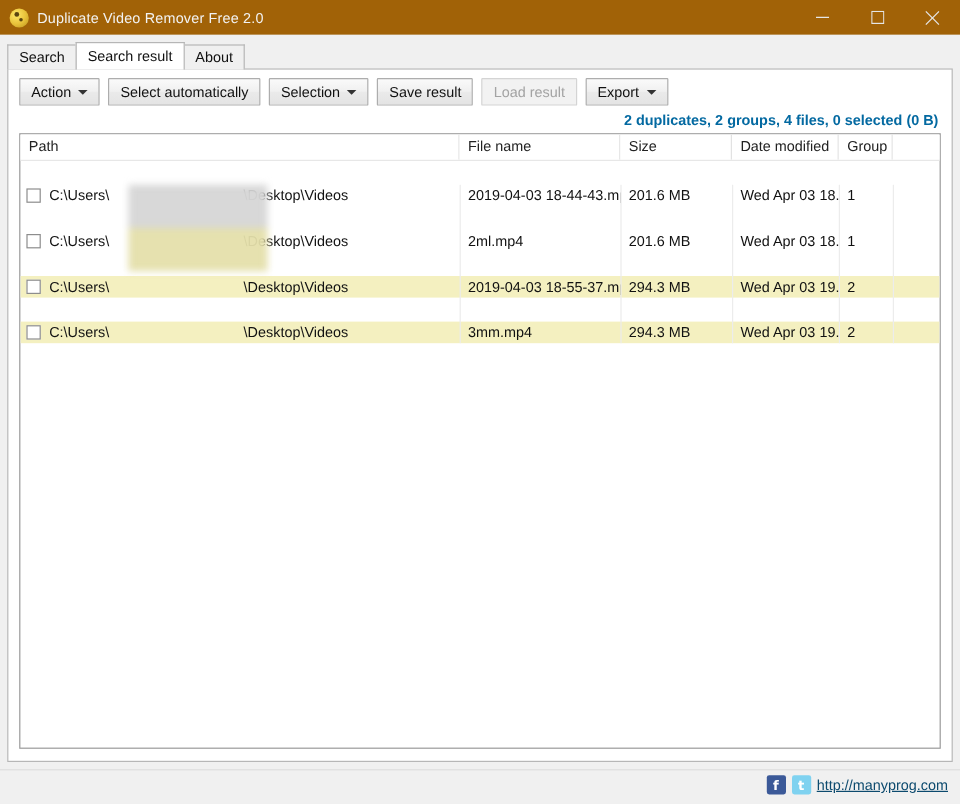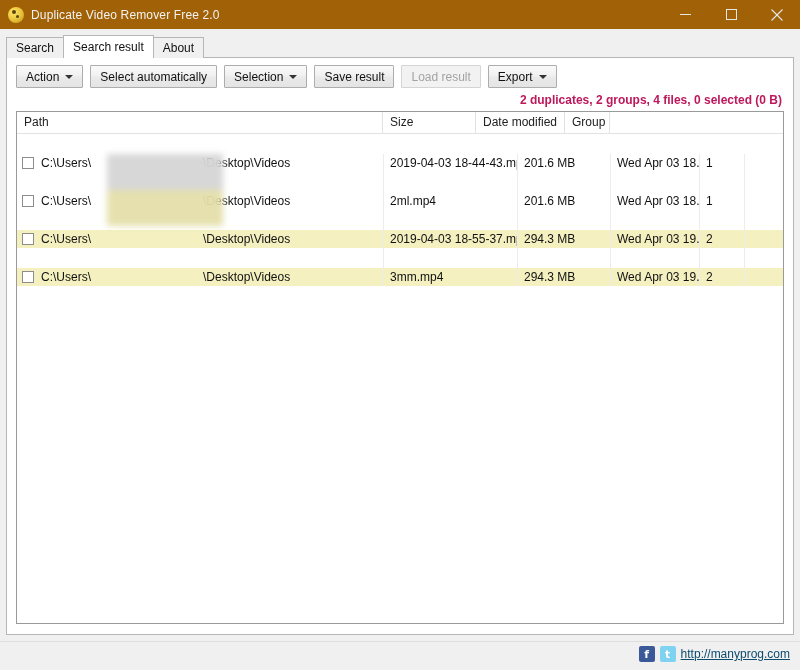--- a/index.html
+++ b/index.html
@@ -165,21 +165,21 @@
     border-right: 4px solid transparent;
     border-top: 4px solid #333;
   }
 
   
   .summary {
     position: absolute;
     right: 11px; top: 35px;
     font-size: 12px;
     font-weight: bold;
-    color: #be185d;
+    color: #0369a1;
     white-space: nowrap;
   }
 
   
   .listview {
     position: absolute;
     left: 9px; top: 53px;
     width: 768px;
     height: 513px;
     background: #ffffff;
@@ -384,20 +384,21 @@
           <span class="caret"></span>
         </div>
       </div>
 
       <div class="summary">2 duplicates, 2 groups, 4 files, 0 selected (0 B)</div>
 
       <div class="listview">
 
         <div class="lv-header">
           <div class="lv-th" style="width:366px">Path</div>
+          <div class="lv-th" style="width:134px">File name</div>
           <div class="lv-th" style="width:93px">Size</div>
           <div class="lv-th" style="width:89px">Date modified</div>
           <div class="lv-th" style="width:45px">Group</div>
           <div class="lv-th" style="width:39px;border-right:none"></div>
         </div>
 
         <div class="lv-body">
 
           <div class="col-rules">
             <div class="col-rule" style="left:366px"></div>

